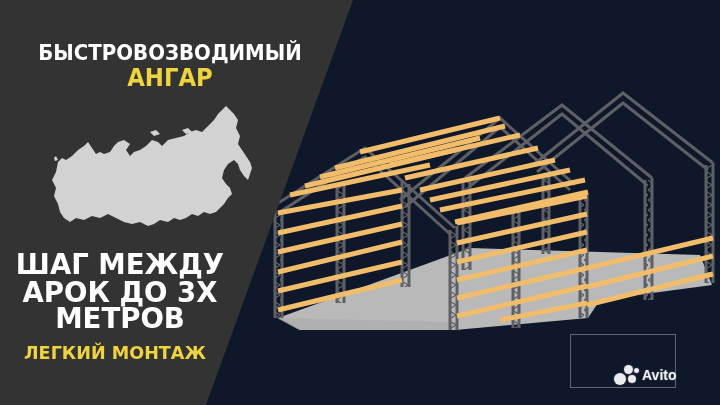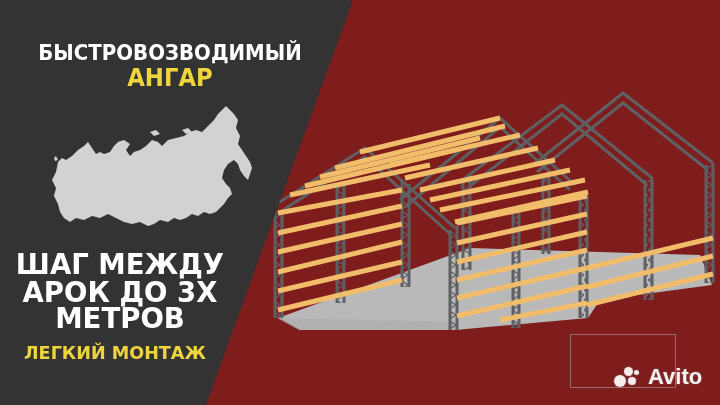--- a/index.html
+++ b/index.html
@@ -1,29 +1,29 @@
 <!DOCTYPE html>
 <html><head>
 <meta charset="utf-8">
 <style>
   html, body { margin: 0; padding: 0; }
   body { width: 720px; height: 405px; overflow: hidden; background: #ffffff; position: relative; font-family: "DejaVu Sans", sans-serif; }
-  .stage { position: absolute; left: 0; top: 0; width: 720px; height: 405px; background: #7f1d1d; overflow: hidden; }
+  .stage { position: absolute; left: 0; top: 0; width: 720px; height: 405px; background: #0f172a; overflow: hidden; }
   .illustration { position: absolute; left: 0; top: 0; width: 720px; height: 405px; }
   .dark-panel { position: absolute; left: 0; top: 0; width: 720px; height: 405px; }
   .txt { position: absolute; text-align: center; font-family: "DejaVu Sans", sans-serif; font-weight: bold; letter-spacing: 0px; white-space: nowrap; }
   .title-main { left: 10px; width: 320px; top: 40px; font-size: 21.5px; color: #ffffff; transform: scaleX(0.92); transform-origin: center; }
   .title-sub { left: 10px; width: 320px; top: 64px; font-size: 24px; color: #f0d43e; transform: scaleX(0.95); }
   .feature { left: 0px; width: 240px; font-size: 29px; line-height: 28px; color: #ffffff; transform: scaleX(0.95); }
   .f1 { top: 250px; }
   .f2 { top: 278px; }
   .f3 { top: 304px; }
   .tagline { left: 10px; width: 210px; top: 342px; font-size: 18.5px; color: #f0d43e; transform: scaleX(0.95); font-style: normal; }
   .brand { position: absolute; left: 556px; top: 345px; font-family: "DejaVu Sans", sans-serif; font-weight: bold; font-size: 21px; color: #f4d646; text-shadow: 0 0 6px rgba(244,214,70,0.8); letter-spacing: -0.5px; }
-  .watermark { position: absolute; left: 614px; top: 364px; font-family: "Liberation Sans", sans-serif; font-size: 22px; font-weight: bold; color: rgba(255,255,255,0.92); text-shadow: 0 0 2px rgba(150,150,150,0.6); display: flex; align-items: center; gap: 8px; }
+  .watermark { position: absolute; left: 614px; top: 364px; font-family: "Liberation Sans", sans-serif; font-size: 14px; font-weight: bold; color: rgba(255,255,255,0.92); text-shadow: 0 0 2px rgba(150,150,150,0.6); display: flex; align-items: center; gap: 2px; }
   .wm-frame { position: absolute; left: 570px; top: 334px; width: 104px; height: 52px; border: 1px solid rgba(200,200,200,0.45); }
   .avito-dots { width: 26px; height: 22px; position: relative; }
   .avito-dots span { position: absolute; border-radius: 50%; background: rgba(255,255,255,0.92); box-shadow: 0 0 2px rgba(140,140,140,0.6); }
 </style>
 </head>
 <body>
 
 <div class="stage">
 
   <svg class="illustration" viewBox="0 0 720 405" xmlns="http://www.w3.org/2000/svg">

